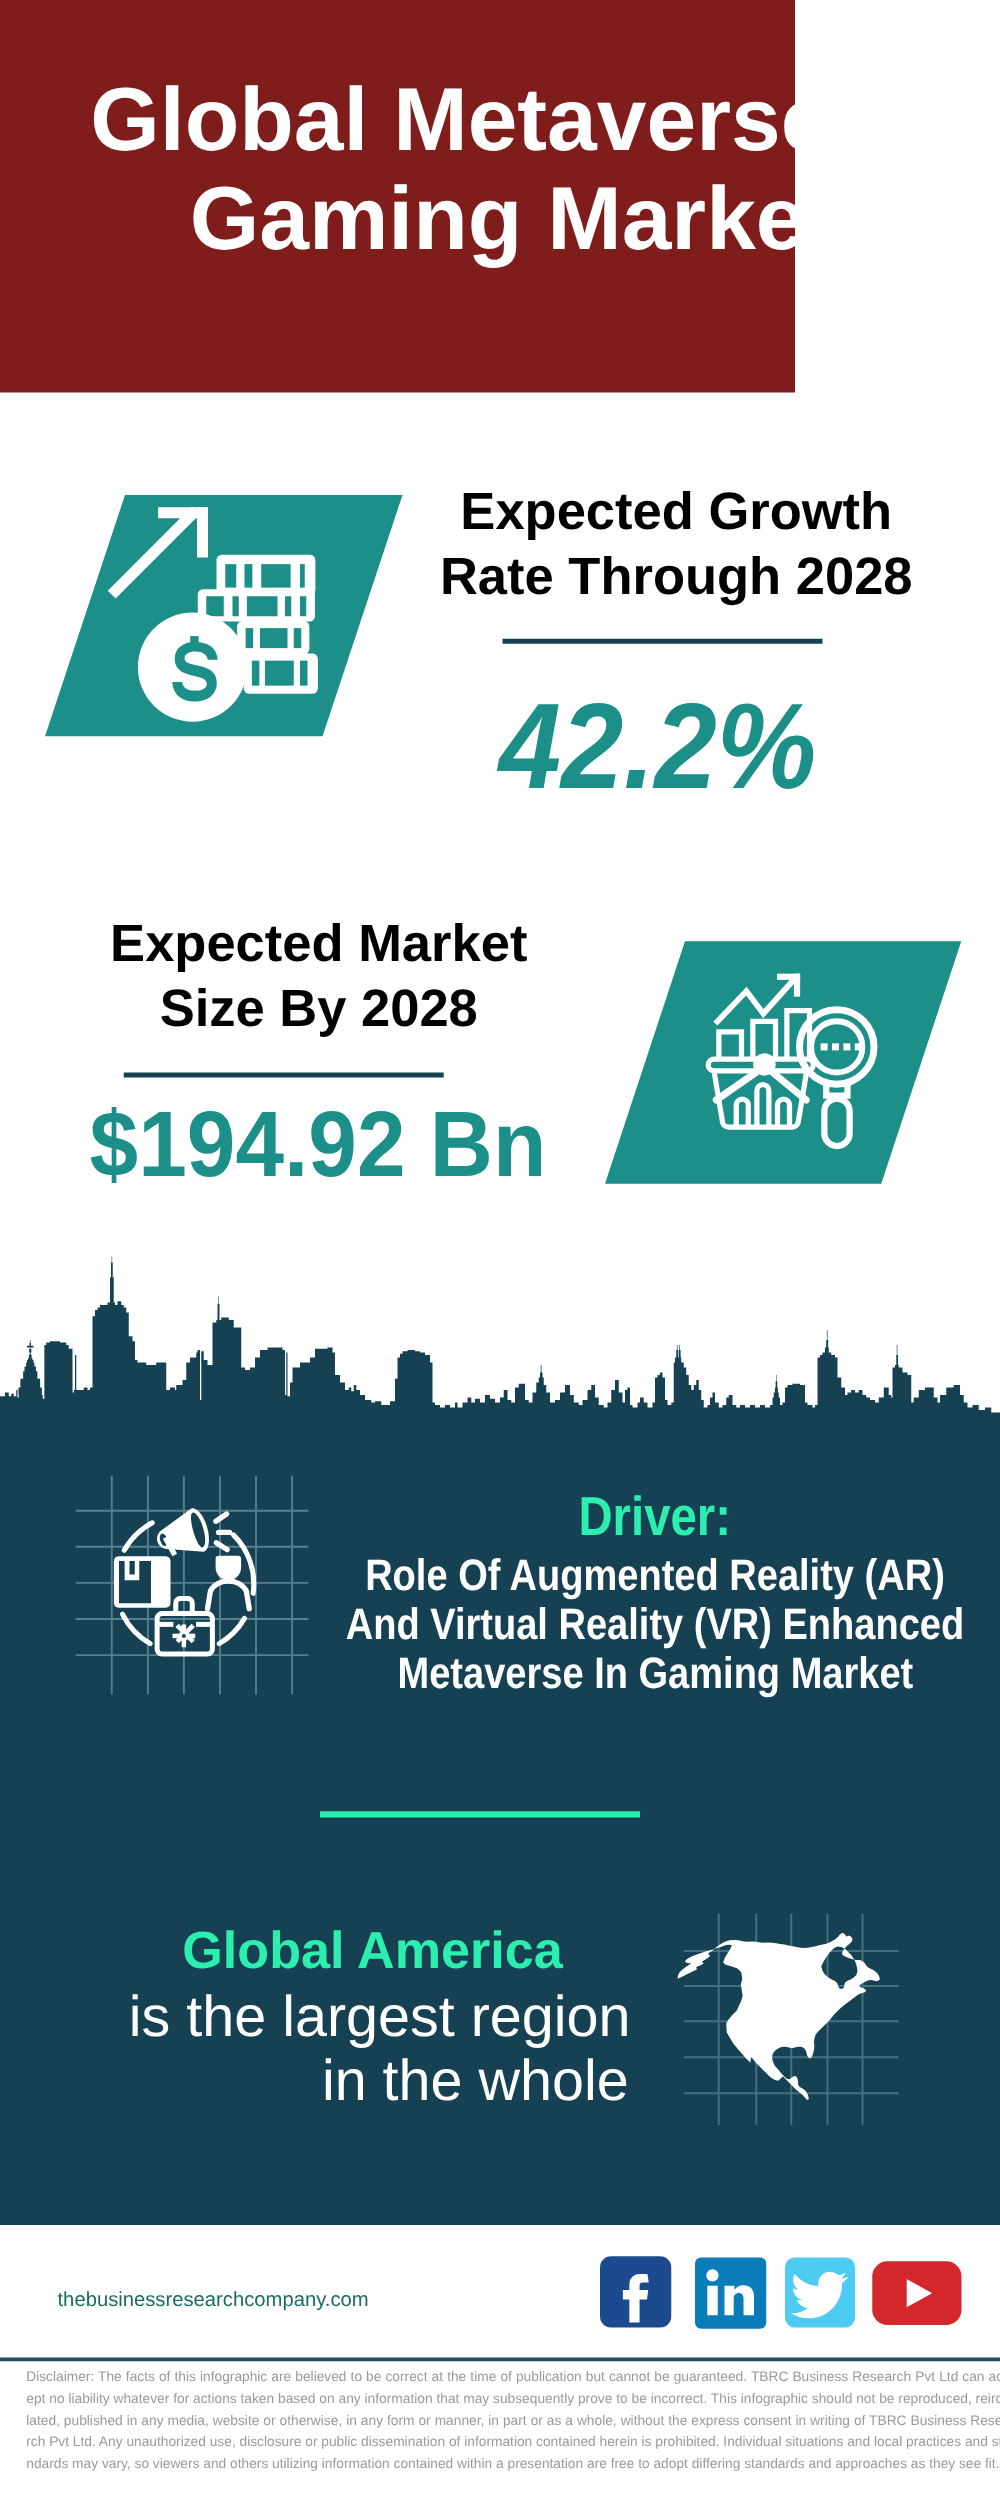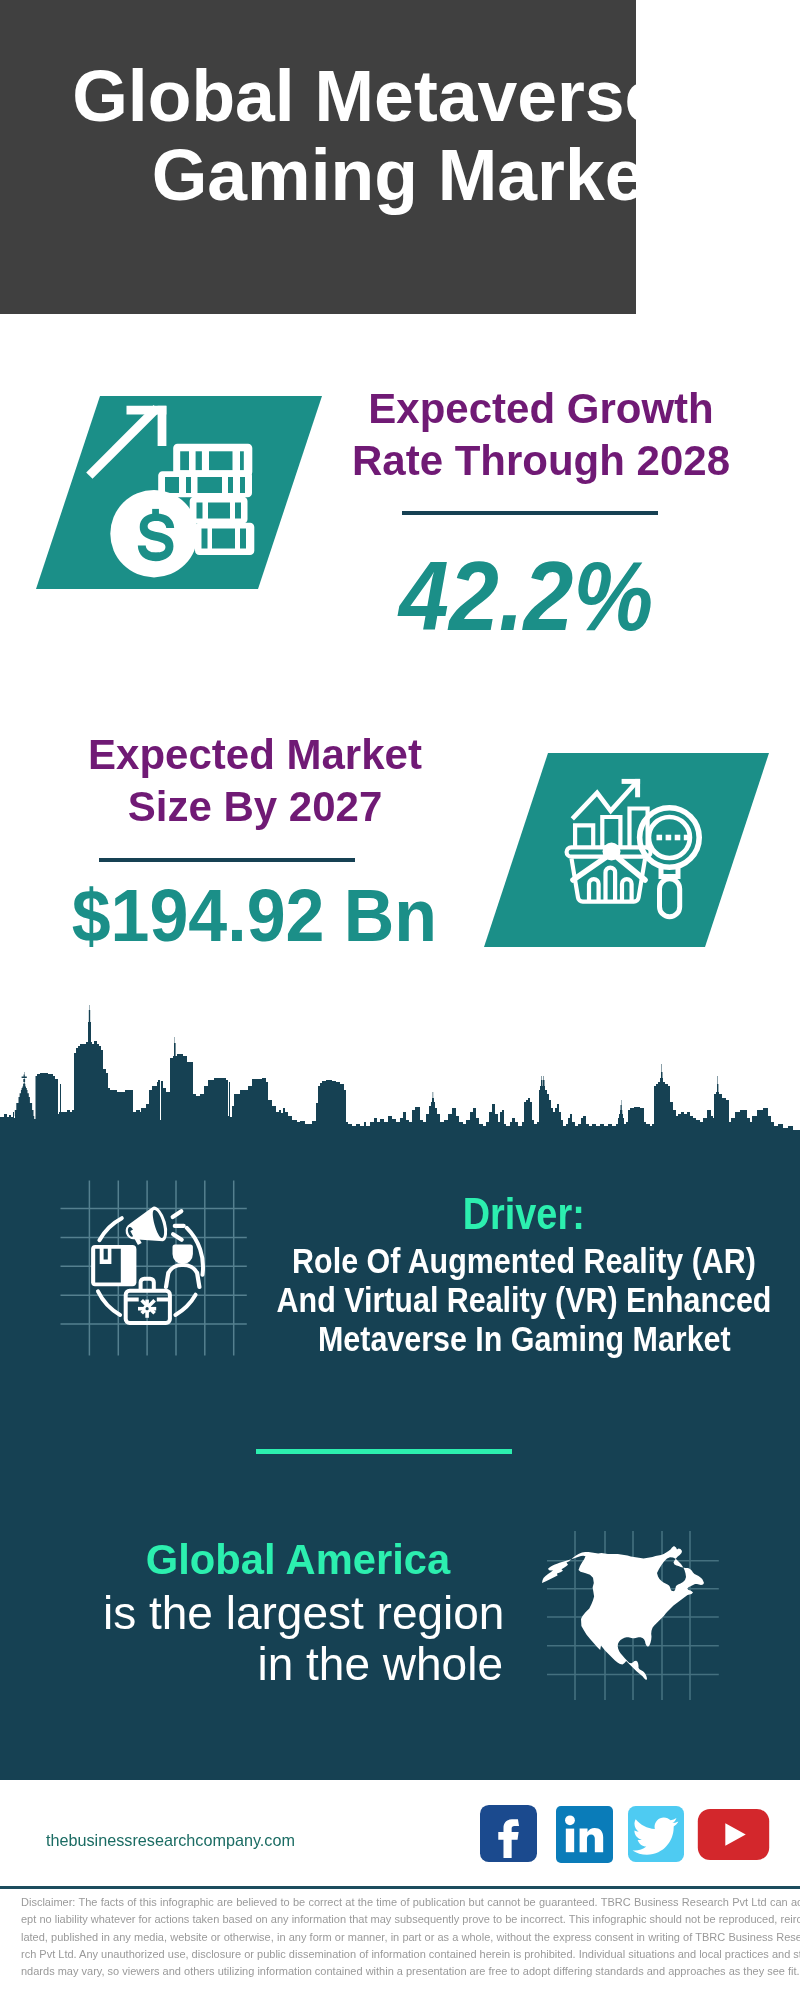--- a/index.html
+++ b/index.html
@@ -1,25 +1,25 @@
 <!DOCTYPE html>
 <html><head>
 <meta charset="utf-8">
 <style>
   *{margin:0;padding:0;box-sizing:border-box;}
   html,body{width:800px;height:2000px;}
   body{font-family:"Liberation Sans",sans-serif;background:#fff;overflow:hidden;}
   .page{position:relative;width:800px;height:2000px;background:#fff;overflow:hidden;}
   svg{display:block;overflow:visible;}
 
-  .header{position:absolute;left:0;top:0;width:636px;height:314px;background:#404040;}
+  .header{position:absolute;left:0;top:0;width:636px;height:314px;background:#7f1d1d;}
   .title{position:absolute;left:10px;top:57px;width:800px;text-align:center;color:#ffffff;
          font-size:71.5px;font-weight:bold;line-height:79px;letter-spacing:0px;}
 
-  .stat-head{position:absolute;color:#701a75;font-weight:bold;font-size:42px;line-height:52px;
+  .stat-head{position:absolute;color:#000000;font-weight:bold;font-size:42px;line-height:52px;
              text-align:center;white-space:nowrap;}
   .stat-rule{position:absolute;background:#164153;height:4px;}
   .stat-val{position:absolute;color:#1B8F88;font-weight:bold;text-align:center;white-space:nowrap;}
 
   .dark-zone{position:absolute;left:0;top:1000px;width:800px;height:780px;}
   .dark-fill{position:absolute;left:0;top:150px;width:800px;height:630px;background:#164153;}
   .skyline-svg{position:absolute;left:0;top:0;}
 
   .driver-label{position:absolute;color:#2CEFAF;font-weight:bold;font-size:43.9px;line-height:43.9px;
                 text-align:center;white-space:nowrap;}
@@ -89,21 +89,21 @@
 
   <div class="stat-head" style="left:341px;top:383px;width:400px;">
     <span>Expected Growth</span><br>
     <span>Rate Through 2028</span>
   </div>
   <div class="stat-rule" style="left:402px;top:511px;width:256px;"></div>
   <div class="stat-val" style="left:326px;top:548px;width:400px;font-size:97.4px;line-height:97.4px;font-style:italic;"><span class="sqz92">42.2%</span></div>
 
   <div class="stat-head" style="left:55px;top:729px;width:400px;">
     <span>Expected Market</span><br>
-    <span>Size By 2027</span>
+    <span>Size By 2028</span>
   </div>
   <div class="stat-rule" style="left:99px;top:858px;width:256px;"></div>
   <div class="stat-val" style="left:54px;top:879px;width:400px;font-size:74.4px;line-height:74.4px;"><span class="sqz94">$194.92 Bn</span></div>
 
   <svg class="badge" style="position:absolute;left:484px;top:753px" viewBox="484 753 285 194" width="285" height="194">
     <polygon points="548,753 769,753 705,947 484,947" fill="#1B8F88"></polygon>
     <g fill="#ffffff">
       <path d="M 621.6 778.9 H 640.1 V 783.9 H 621.6 Z"></path>
       <path d="M 635.1 778.9 H 640.1 V 797.3 H 635.1 Z"></path>
     </g>

